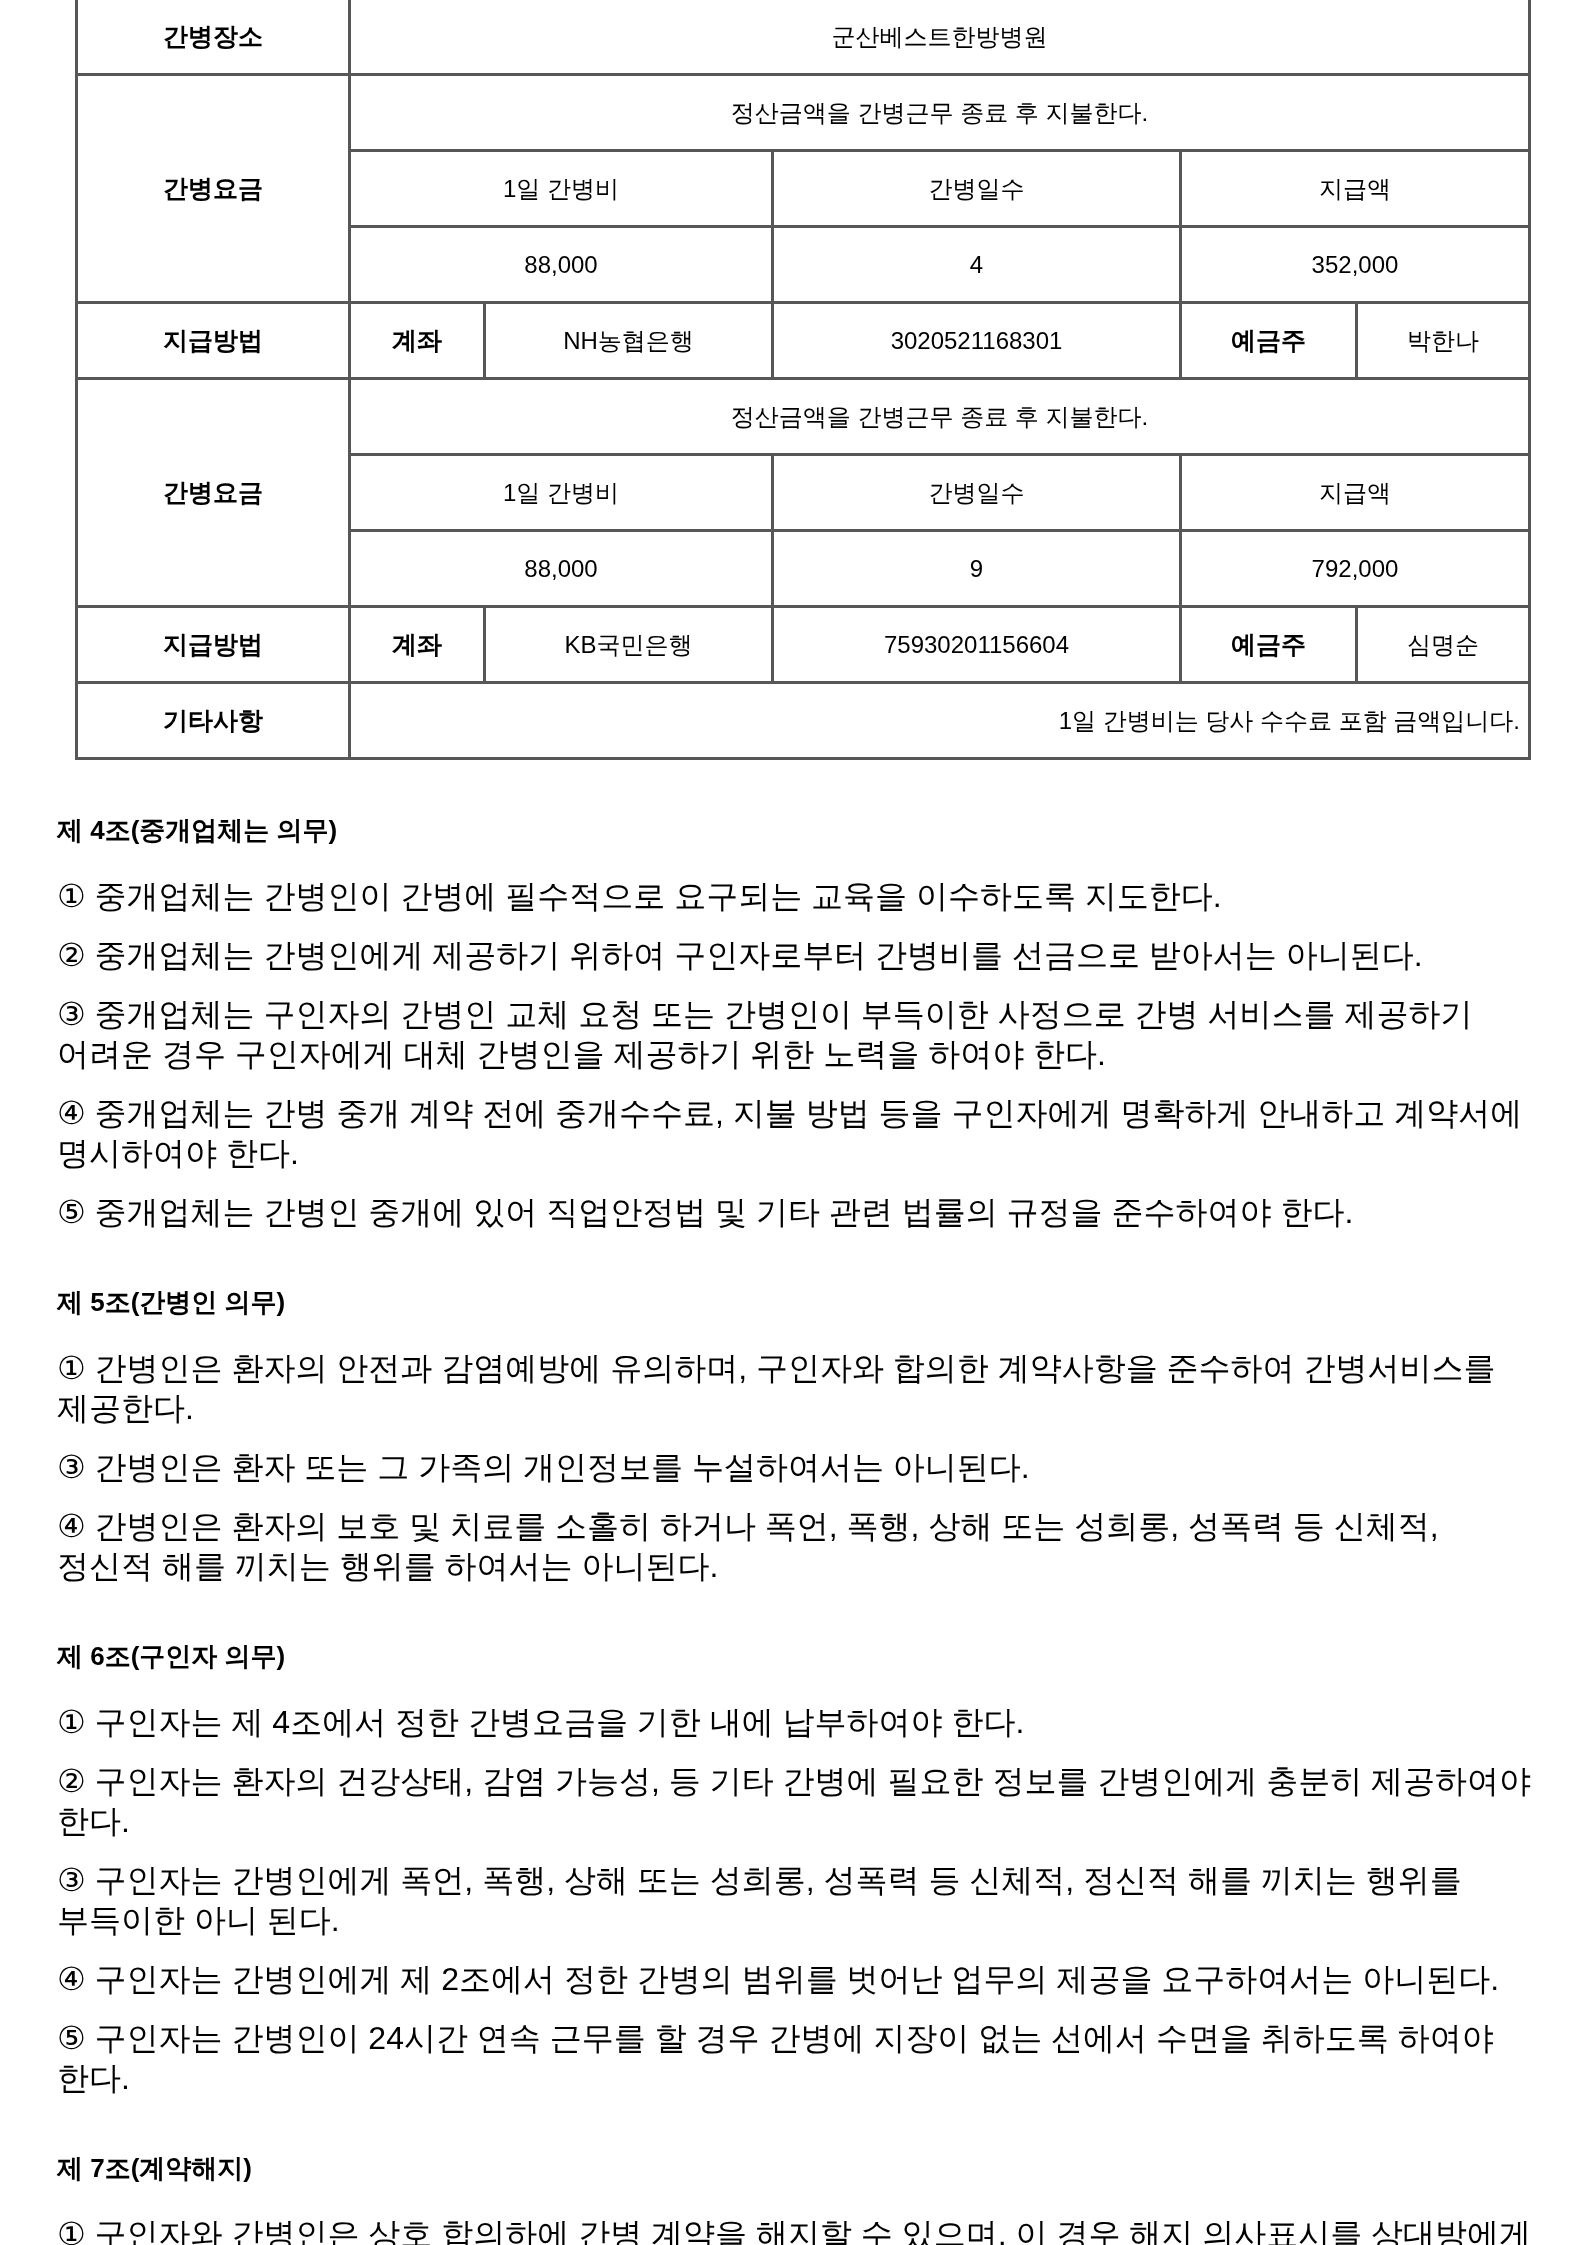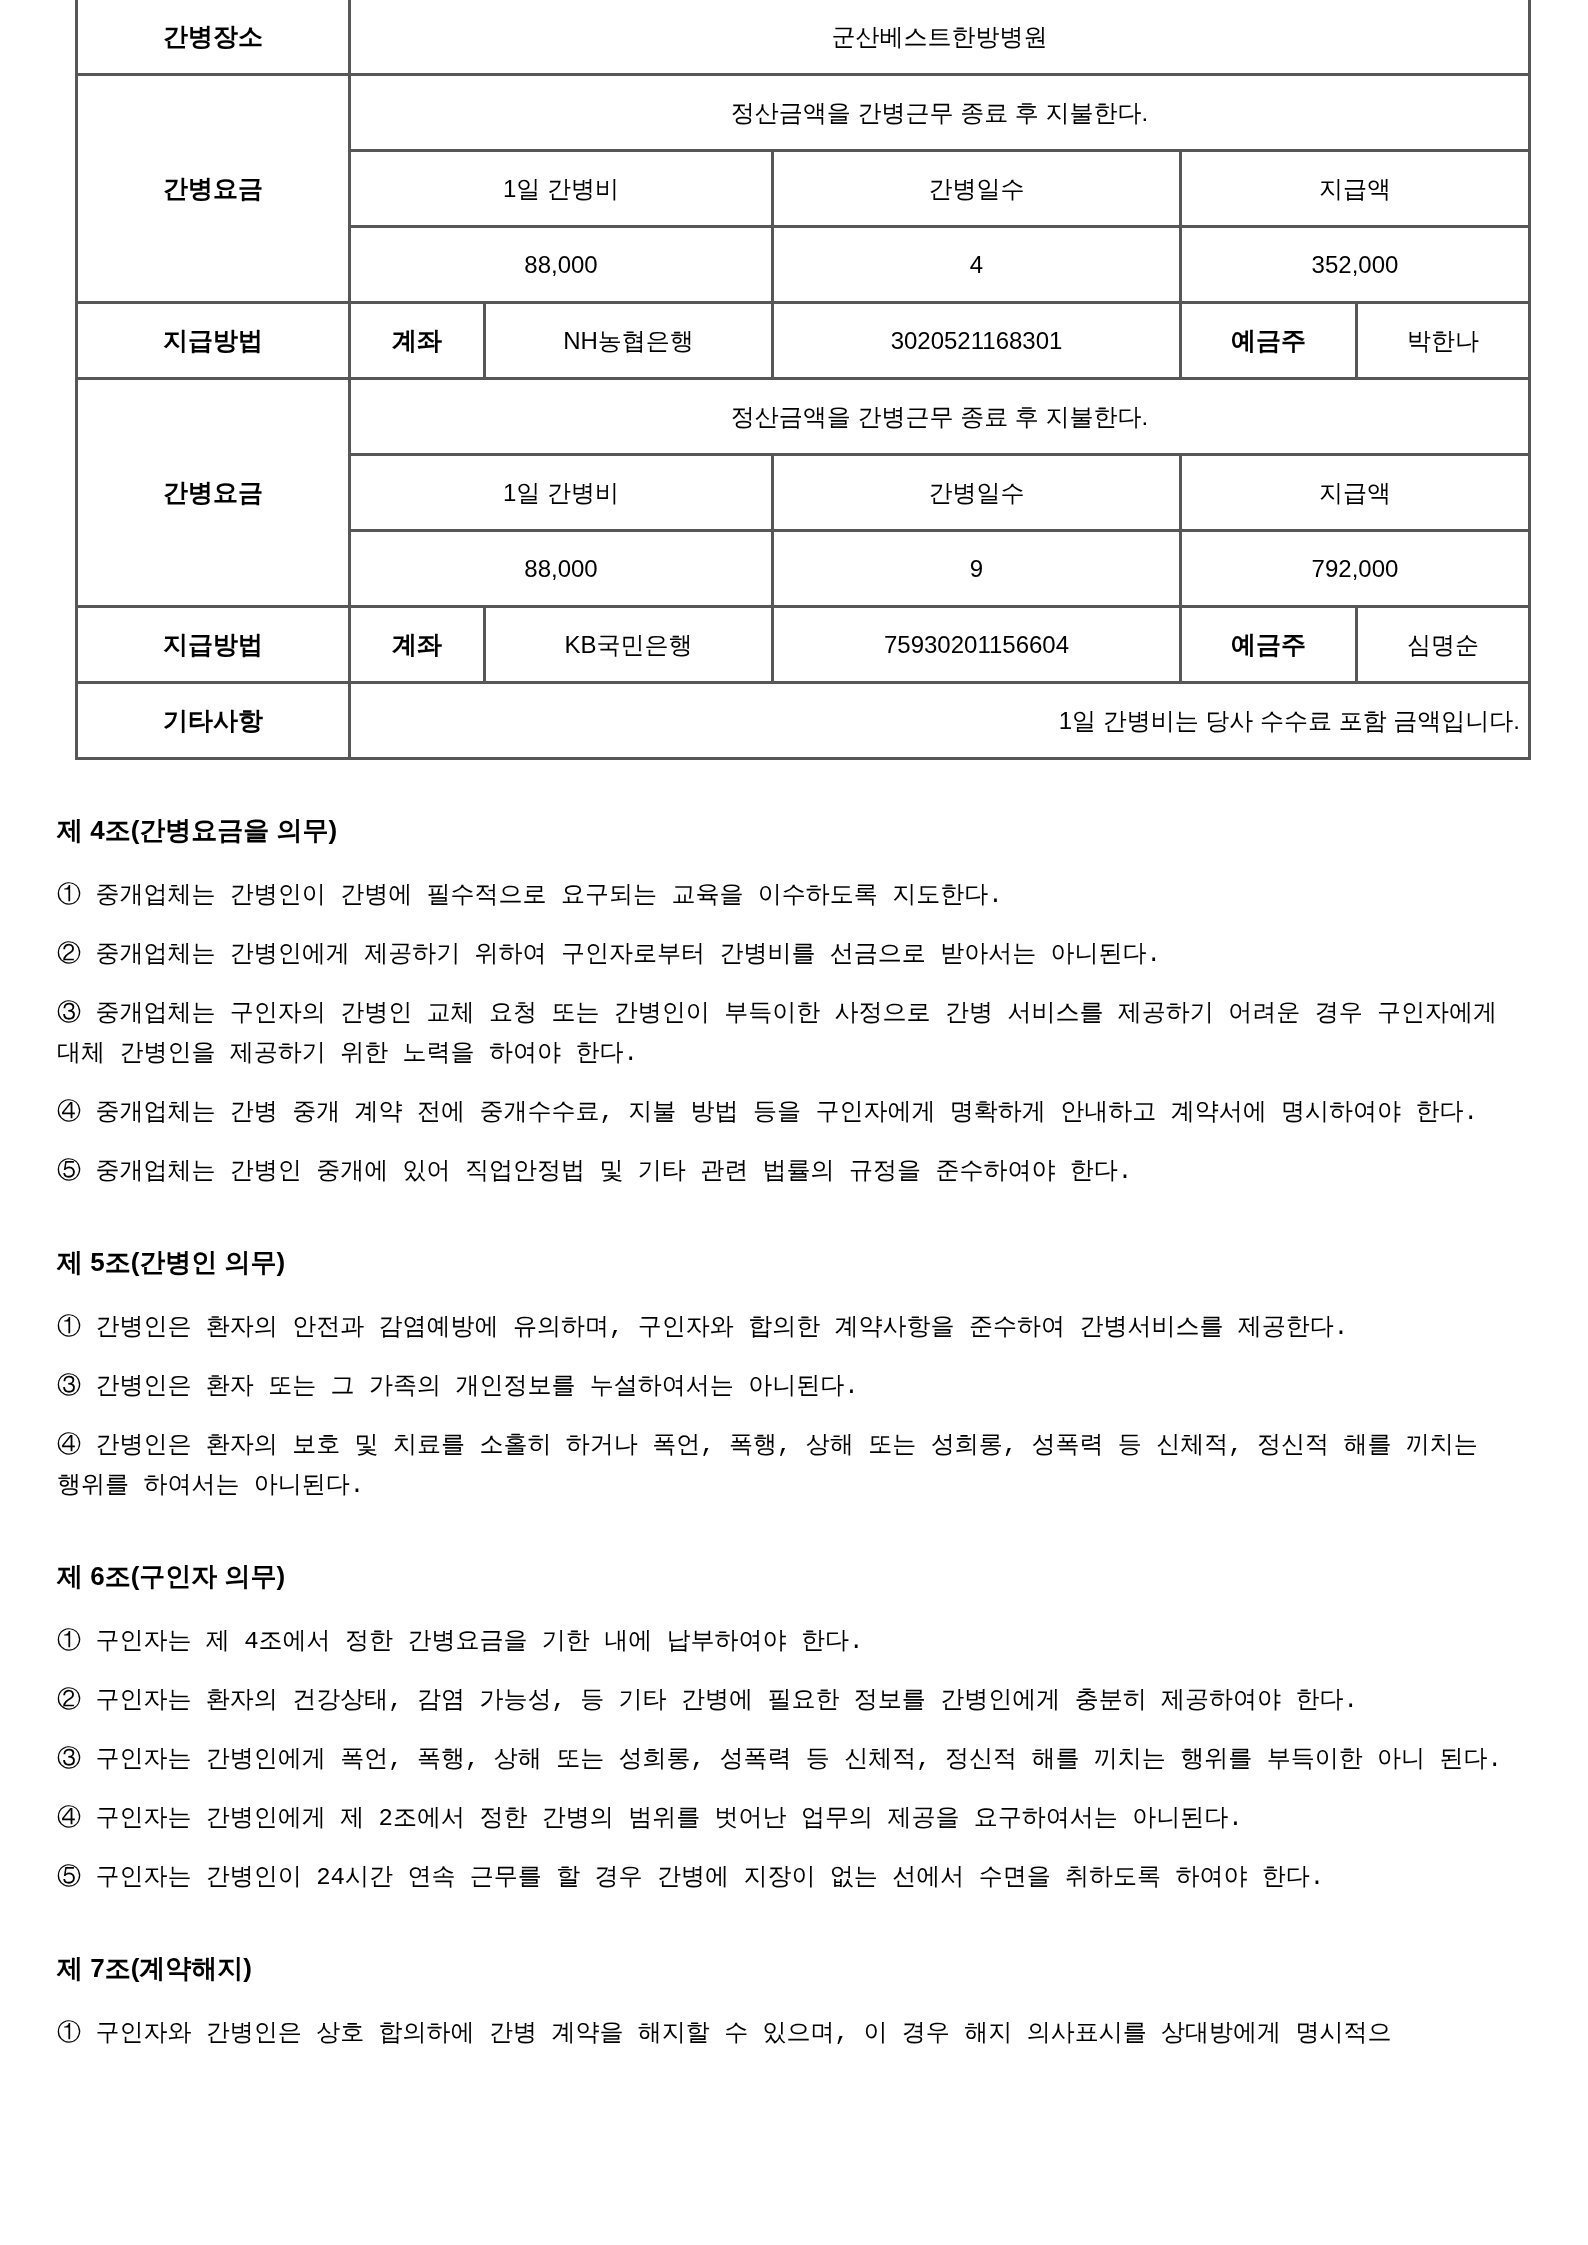--- a/index.html
+++ b/index.html
@@ -54,26 +54,25 @@
   .content {
     margin: 0 50px 0 57px;
   }
   .section-title {
     font-size: 26px;
     font-weight: 700;
     line-height: 36px;
     margin: 52px 0 28px 0;
   }
   .clause {
-    font-size: 24px;
+    font-size: 32px;
     line-height: 40px;
     margin: 0 0 19px 0;
     text-align: left;
     word-break: keep-all;
-    font-family: Liberation Mono, monospace;
   }
 </style>
 </head>
 <body>
 
 <div class="page">
 
   <table class="contract">
     <colgroup>
       <col style="width:273px">
@@ -138,21 +137,21 @@
       <tr>
         <td class="lbl">기타사항</td>
         <td colspan="5" class="left">1일 간병비는 당사 수수료 포함 금액입니다.</td>
       </tr>
     </tbody>
   </table>
 
   <div class="content">
 
     <div>
-      <div class="section-title">제 4조(간병요금을 의무)</div>
+      <div class="section-title">제 4조(중개업체는 의무)</div>
       <p class="clause">① 중개업체는 간병인이 간병에 필수적으로 요구되는 교육을 이수하도록 지도한다.</p>
       <p class="clause">② 중개업체는 간병인에게 제공하기 위하여 구인자로부터 간병비를 선금으로 받아서는 아니된다.</p>
       <p class="clause">③ 중개업체는 구인자의 간병인 교체 요청 또는 간병인이 부득이한 사정으로 간병 서비스를 제공하기 어려운 경우 구인자에게 대체 간병인을 제공하기 위한 노력을 하여야 한다.</p>
       <p class="clause">④ 중개업체는 간병 중개 계약 전에 중개수수료, 지불 방법 등을 구인자에게 명확하게 안내하고 계약서에 명시하여야 한다.</p>
       <p class="clause">⑤ 중개업체는 간병인 중개에 있어 직업안정법 및 기타 관련 법률의 규정을 준수하여야 한다.</p>
     </div>
 
     <div>
       <div class="section-title">제 5조(간병인 의무)</div>
       <p class="clause">① 간병인은 환자의 안전과 감염예방에 유의하며, 구인자와 합의한 계약사항을 준수하여 간병서비스를 제공한다.</p>

